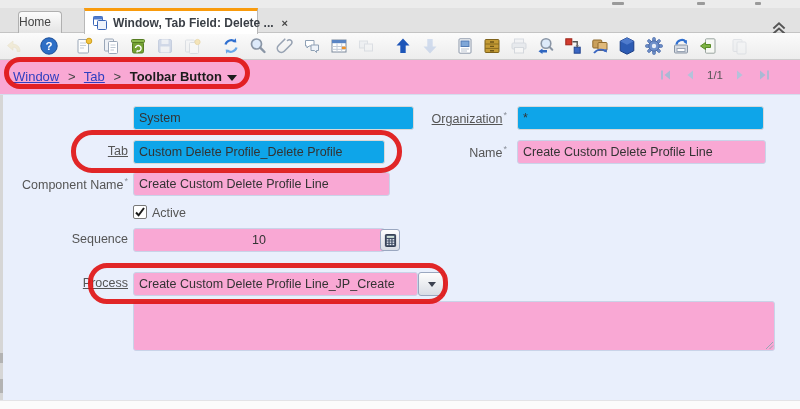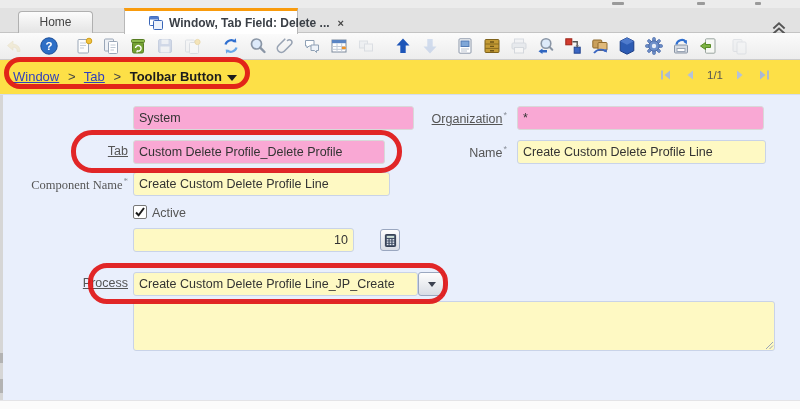--- a/index.html
+++ b/index.html
@@ -7,41 +7,41 @@
   #screen{position:relative;width:800px;height:409px;overflow:hidden;
     font-family:"Liberation Sans",sans-serif;background:#fff;}
 
   
   .top-strip{position:absolute;left:0;top:0;width:800px;height:8px;background:#ececec;}
   .top-strip .mark{position:absolute;top:2px;height:3px;background:#9a9a9a;border-radius:1px;}
 
   
   .tabbar{position:absolute;left:0;top:8px;width:800px;height:25px;background:#e2e2e2;
     border-bottom:1px solid #c4c4c4;}
-  .tab-home{position:absolute;left:18px;top:3px;width:75px;height:22px;
+  .tab-home{position:absolute;left:18px;top:3px;width:44px;height:22px;
     background:linear-gradient(#fcfcfc,#e4e4e4);border:1px solid #b0b0b0;border-bottom:none;
-    border-radius:4px 4px 0 0;text-align:center;line-height:21px;font-size:12px;color:#444;}
+    border-radius:4px 4px 0 0;text-align:left;line-height:21px;font-size:12px;color:#444;}
   .tab-active{position:absolute;left:84px;top:0;width:174px;height:26px;background:#fff;
     border-left:1px solid #b8b8b8;border-right:1px solid #b8b8b8;border-top:3px solid #f99b0c;
-    display:flex;align-items:center;padding:0 23px;z-index:2;margin-left:40px;}
+    display:flex;align-items:center;padding:0 7px;z-index:2;}
   .tab-active .ticon16{width:16px;height:16px;flex:0 0 auto;margin-right:5px;}
   .tab-active .t-label{font-size:12px;font-weight:bold;color:#3a3f46;white-space:nowrap;}
   .tab-active .t-close{margin-left:8px;font-size:11px;font-weight:bold;color:#444;cursor:pointer;}
   .collapse-btn{position:absolute;right:12px;top:12px;width:18px;height:15px;}
 
   
   .toolbar{position:absolute;left:0;top:33px;width:800px;height:27px;
     background:linear-gradient(#fbfbfb,#ededed);border-bottom:1px solid #ccc;
     display:flex;align-items:center;padding-left:4px;}
   .ticon{width:20px;height:20px;margin-right:7px;flex:0 0 auto;cursor:pointer;}
   .ticon svg{width:20px;height:20px;display:block;}
   .ticon.disabled{opacity:.33;cursor:default;}
 
   
-  .crumbrow{position:absolute;left:0;top:60px;width:800px;height:35px;background:#fde047;
+  .crumbrow{position:absolute;left:0;top:60px;width:800px;height:35px;background:#f9a8d4;
     border-bottom:1px solid #d5ddee;}
   .breadcrumb{position:absolute;left:13px;top:6px;height:22px;line-height:22px;font-size:13px;
     white-space:nowrap;}
   .bc-link{color:#2e3fc0;text-decoration:underline;cursor:pointer;}
   .bc-sep{color:#444;margin:0 5px;}
   .bc-current{color:#1c1c1c;font-weight:bold;}
   .bc-caret{display:inline-block;width:0;height:0;border-left:5px solid transparent;
     border-right:5px solid transparent;border-top:6px solid #1c1c1c;margin-left:2px;
     vertical-align:middle;cursor:pointer;}
   .recnav{position:absolute;right:24px;top:8px;display:flex;align-items:center;}
@@ -58,22 +58,22 @@
     border-top:1px solid #e3e3e6;}
 
   .flabel{position:absolute;font-size:12.5px;color:#555;text-align:right;white-space:nowrap;}
   .flabel.link span.lab{text-decoration:underline;cursor:pointer;}
   .req{color:#8a8f99;font-size:9px;vertical-align:super;margin-left:1px;}
   .lcol{left:8px;width:120px;}
   .rcol{left:393px;width:114px;}
 
   .fld{position:absolute;height:24px;border:1px solid #c9d3e8;border-radius:3px;
     font-family:"Liberation Sans",sans-serif;font-size:12.5px;color:#333;padding:0 5px;
-    background:#fef9c3;outline:none;}
-  .fld.ro{background:#f9a8d4;border-color:#d8d8d8;}
+    background:#f9a8d4;outline:none;}
+  .fld.ro{background:#0ea5e9;border-color:#d8d8d8;}
   .fld.num{text-align:right;}
   textarea.fld{height:50px;resize:none;padding-top:3px;}
   .grip{position:absolute;width:9px;height:9px;pointer-events:none;}
   .grip svg{display:block;}
 
   .checkbox{position:absolute;width:14px;height:14px;background:#fff;border:1px solid #777;
     border-radius:2px;cursor:pointer;}
   .checkbox svg{display:none;width:12px;height:12px;margin:0 auto;}
   .checkbox.checked svg{display:block;}
   .cb-label{position:absolute;font-size:12.5px;color:#555;}
@@ -353,33 +353,36 @@
 
     <div class="flabel lcol link" style="top:49px;">
       <span class="lab">Tab</span>
     </div>
     <input class="fld ro" style="left: 133px; top: 45px; width: 252px;" readonly="" value="Custom Delete Profile_Delete Profile">
     <div class="flabel rcol" style="top:49px;">
       <span class="lab">Name</span><span class="req">*</span>
     </div>
     <input class="fld" style="left: 517px; top: 45px; width: 249px;" value="Create Custom Delete Profile Line">
 
-    <div class="flabel lcol" style="top:81px;font-family:Liberation Serif, serif;">
+    <div class="flabel lcol" style="top:81px;">
       <span class="lab">Component Name</span><span class="req">*</span>
     </div>
     <input class="fld" style="left: 133px; top: 77px; width: 257px;" value="Create Custom Delete Profile Line">
 
     <div class="checkbox checked" style="left:133px;top:110px;">
       <svg viewBox="0 0 12 12">
           <path d="M2 6.5l2.6 2.8L10 2" stroke="#1a1a1a" stroke-width="2" fill="none"></path>
         </svg>
     </div>
     <div class="cb-label" style="left:152px;top:111px;">Active</div>
 
-    <input class="fld num" style="left: 133px; top: 133px; width: 221px;" value="10">
+    <div class="flabel lcol" style="top:137px;">
+      <span class="lab">Sequence</span>
+    </div>
+    <input class="fld num" style="left: 133px; top: 133px; width: 252px; text-align: center;" value="10">
     <div class="mini-btn" style="left:380px;top:134px;width:20px;height:22px;">
       <svg viewBox="0 0 14 14" width="13" height="13">
           <rect x="1.5" y="0.5" width="11" height="13" rx="1" fill="#3f4c63" stroke="#2b3649"></rect>
           <rect x="3" y="2" width="8" height="2.2" fill="#cfe0d8"></rect>
           <g fill="#e8edf4">
             <rect x="3" y="5.5" width="1.8" height="1.5"></rect>
             <rect x="6.1" y="5.5" width="1.8" height="1.5"></rect>
             <rect x="9.2" y="5.5" width="1.8" height="1.5"></rect>
             <rect x="3" y="8" width="1.8" height="1.5"></rect>
             <rect x="6.1" y="8" width="1.8" height="1.5"></rect>

